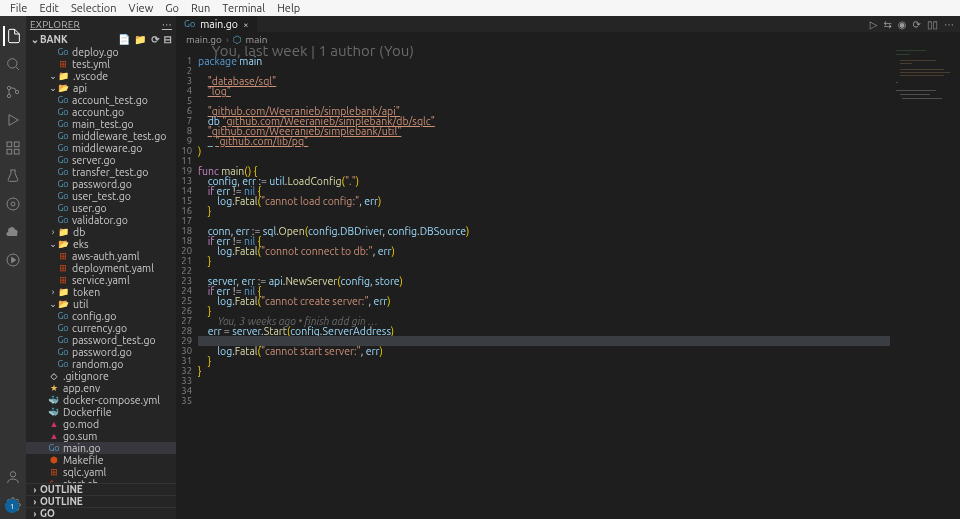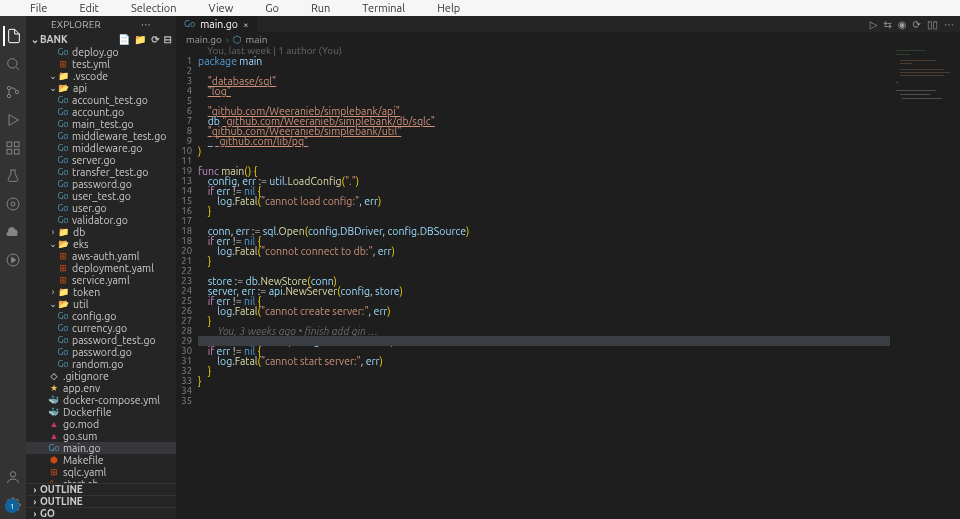--- a/index.html
+++ b/index.html
@@ -1,25 +1,25 @@
 <!DOCTYPE html>
 <html><head>
 <meta charset="utf-8">
 <style>
 * { margin:0; padding:0; box-sizing:border-box; font-family:'Segoe UI',Ubuntu,sans-serif; }
 body { background:#1e1e1e; color:#ccc; width:960px; height:519px; overflow:hidden; font-size:11px; }
 .menubar { height:16px; background:#f6f6f6; color:#333; display:flex; align-items:center; padding:0 4px; font-size:11px; }
-.menubar span { padding:0 6px; cursor:default;margin-left:20px; }
+.menubar span { padding:0 6px; cursor:default; }
 .app { display:flex; height:503px; }
 .activitybar { width:26px; background:#333; display:flex; flex-direction:column; align-items:center; padding-top:6px; }
 .activitybar .ai { width:20px; height:20px; margin:4px 0; display:flex; align-items:center; justify-content:center; color:#858585; }
 .activitybar .ai.active { color:#fff; border-left:2px solid #fff; }
 .activitybar .spacer { flex:1; }
 .sidebar { width:150px; background:#252526; display:flex; flex-direction:column; font-size:10.5px; }
-.sidebar-header { height:16px; display:flex; align-items:center; justify-content:space-between; padding:0 25px; color:#bbb; font-size:10px; letter-spacing:.2px; }
+.sidebar-header { height:16px; display:flex; align-items:center; justify-content:space-between; padding:0 4px; color:#bbb; font-size:10px; letter-spacing:.2px;text-decoration:underline; }
 .sidebar-header .dots { color:#bbb; }
 .proj-header { height:14px; display:flex; align-items:center; padding:0 4px; color:#ccc; font-size:10px; font-weight:bold; }
 .proj-header .chev { width:10px; text-align:center; }
 .proj-header .actions { margin-left:auto; display:flex; gap:4px; color:#bbb; }
 .tree { flex:1; overflow:hidden; padding-top:0; }
 .row { height:12px; display:flex; align-items:center; padding-left:4px; color:#ccc; white-space:nowrap; overflow:hidden; }
 .row.sel { background:#37373d; }
 .row .ind { display:inline-block; }
 .row .chev { width:10px; text-align:center; color:#ccc; font-size:9px; }
 .row .ic { width:12px; text-align:center; margin-right:3px; font-size:9px; }
@@ -445,21 +445,21 @@
           <div>29</div>
           <div>30</div>
           <div>31</div>
           <div>32</div>
           <div>33</div>
           <div>34</div>
           <div>35</div>
         </div>
       <div class="lines" id="lines">
         <div class="hl-line" style="top: 290px;"></div>
-      <div class="ln" style="color: rgb(106, 106, 106); font-size: 10px;">    You, last week | 1 author (You)</div>
+      <div class="ln" style="color: rgb(106, 106, 106); font-size: 15px;">    You, last week | 1 author (You)</div>
           <div class="ln"><span class="tok-pkg">package</span><span class="tok-op"> </span><span class="tok-id">main</span></div>
           <div class="ln"></div>
           <div class="ln"><span class="tok-op">    </span><span class="tok-str">"database/sql"</span></div>
           <div class="ln"><span class="tok-op">    </span><span class="tok-str">"log"</span></div>
           <div class="ln"></div>
           <div class="ln"><span class="tok-op">    </span><span class="tok-str">"github.com/Weeranieb/simplebank/api"</span></div>
           <div class="ln"><span class="tok-op">    </span><span class="tok-id">db</span><span class="tok-op"> </span><span class="tok-str">"github.com/Weeranieb/simplebank/db/sqlc"</span></div>
           <div class="ln"><span class="tok-op">    </span><span class="tok-str">"github.com/Weeranieb/simplebank/util"</span></div>
           <div class="ln"><span class="tok-op">    </span><span class="tok-id">_</span><span class="tok-op"> </span><span class="tok-str">"github.com/lib/pq"</span></div>
           <div class="ln"><span class="tok-pn">)</span></div>
@@ -468,21 +468,20 @@
           <div class="ln"><span class="tok-op">    </span><span class="tok-id">config</span><span class="tok-op">, </span><span class="tok-id">err</span><span class="tok-op"> </span><span class="tok-op">:=</span><span class="tok-op"> </span><span class="tok-id">util</span><span class="tok-op">.</span><span class="tok-fn">LoadConfig</span><span class="tok-pn">(</span><span class="tok-str2">"."</span><span class="tok-pn">)</span></div>
           <div class="ln"><span class="tok-op">    </span><span class="tok-kw">if</span><span class="tok-op"> </span><span class="tok-id">err</span><span class="tok-op"> </span><span class="tok-op">!=</span><span class="tok-op"> </span><span class="tok-nil">nil</span><span class="tok-op"> </span><span class="tok-pn">{</span></div>
           <div class="ln"><span class="tok-op">        </span><span class="tok-id">log</span><span class="tok-op">.</span><span class="tok-fn">Fatal</span><span class="tok-pn">(</span><span class="tok-str2">"cannot load config:"</span><span class="tok-op">, </span><span class="tok-id">err</span><span class="tok-pn">)</span></div>
           <div class="ln"><span class="tok-op">    </span><span class="tok-pn">}</span></div>
           <div class="ln"></div>
           <div class="ln"><span class="tok-op">    </span><span class="tok-id">conn</span><span class="tok-op">, </span><span class="tok-id">err</span><span class="tok-op"> </span><span class="tok-op">:=</span><span class="tok-op"> </span><span class="tok-id">sql</span><span class="tok-op">.</span><span class="tok-fn">Open</span><span class="tok-pn">(</span><span class="tok-id">config</span><span class="tok-op">.</span><span class="tok-id">DBDriver</span><span class="tok-op">, </span><span class="tok-id">config</span><span class="tok-op">.</span><span class="tok-id">DBSource</span><span class="tok-pn">)</span></div>
           <div class="ln"><span class="tok-op">    </span><span class="tok-kw">if</span><span class="tok-op"> </span><span class="tok-id">err</span><span class="tok-op"> </span><span class="tok-op">!=</span><span class="tok-op"> </span><span class="tok-nil">nil</span><span class="tok-op"> </span><span class="tok-pn">{</span></div>
           <div class="ln"><span class="tok-op">        </span><span class="tok-id">log</span><span class="tok-op">.</span><span class="tok-fn">Fatal</span><span class="tok-pn">(</span><span class="tok-str2">"connot connect to db:"</span><span class="tok-op">, </span><span class="tok-id">err</span><span class="tok-pn">)</span></div>
           <div class="ln"><span class="tok-op">    </span><span class="tok-pn">}</span></div>
           <div class="ln"></div>
-          <div class="ln"><span class="tok-op">    </span><span class="tok-id">store</span><span class="tok-op"> </span><span class="tok-op">:=</span><span class="tok-op"> </span><span class="tok-id">db</span><span class="tok-op">.</span><span class="tok-fn">NewStore</span><span class="tok-pn">(</span><span class="tok-id">conn</span><span class="tok-pn">)</span></div>
           <div class="ln"><span class="tok-op">    </span><span class="tok-id">server</span><span class="tok-op">, </span><span class="tok-id">err</span><span class="tok-op"> </span><span class="tok-op">:=</span><span class="tok-op"> </span><span class="tok-id">api</span><span class="tok-op">.</span><span class="tok-fn">NewServer</span><span class="tok-pn">(</span><span class="tok-id">config</span><span class="tok-op">, </span><span class="tok-id">store</span><span class="tok-pn">)</span></div>
           <div class="ln"><span class="tok-op">    </span><span class="tok-kw">if</span><span class="tok-op"> </span><span class="tok-id">err</span><span class="tok-op"> </span><span class="tok-op">!=</span><span class="tok-op"> </span><span class="tok-nil">nil</span><span class="tok-op"> </span><span class="tok-pn">{</span></div>
           <div class="ln"><span class="tok-op">        </span><span class="tok-id">log</span><span class="tok-op">.</span><span class="tok-fn">Fatal</span><span class="tok-pn">(</span><span class="tok-str2">"cannot create server:"</span><span class="tok-op">, </span><span class="tok-id">err</span><span class="tok-pn">)</span></div>
           <div class="ln"><span class="tok-op">    </span><span class="tok-pn">}</span></div>
           <div class="ln"><span class="tok-comment">        You, 3 weeks ago • finish add gin …</span></div>
           <div class="ln"><span class="tok-op">    </span><span class="tok-id">err</span><span class="tok-op"> </span><span class="tok-op">=</span><span class="tok-op"> </span><span class="tok-id">server</span><span class="tok-op">.</span><span class="tok-fn">Start</span><span class="tok-pn">(</span><span class="tok-id">config</span><span class="tok-op">.</span><span class="tok-id">ServerAddress</span><span class="tok-pn">)</span></div>
           <div class="ln"><span class="tok-op">    </span><span class="tok-kw">if</span><span class="tok-op"> </span><span class="tok-id">err</span><span class="tok-op"> </span><span class="tok-op">!=</span><span class="tok-op"> </span><span class="tok-nil">nil</span><span class="tok-op"> </span><span class="tok-pn">{</span></div>
           <div class="ln"><span class="tok-op">        </span><span class="tok-id">log</span><span class="tok-op">.</span><span class="tok-fn">Fatal</span><span class="tok-pn">(</span><span class="tok-str2">"cannot start server:"</span><span class="tok-op">, </span><span class="tok-id">err</span><span class="tok-pn">)</span></div>
           <div class="ln"><span class="tok-op">    </span><span class="tok-pn">}</span></div>
           <div class="ln"><span class="tok-pn">}</span></div>

